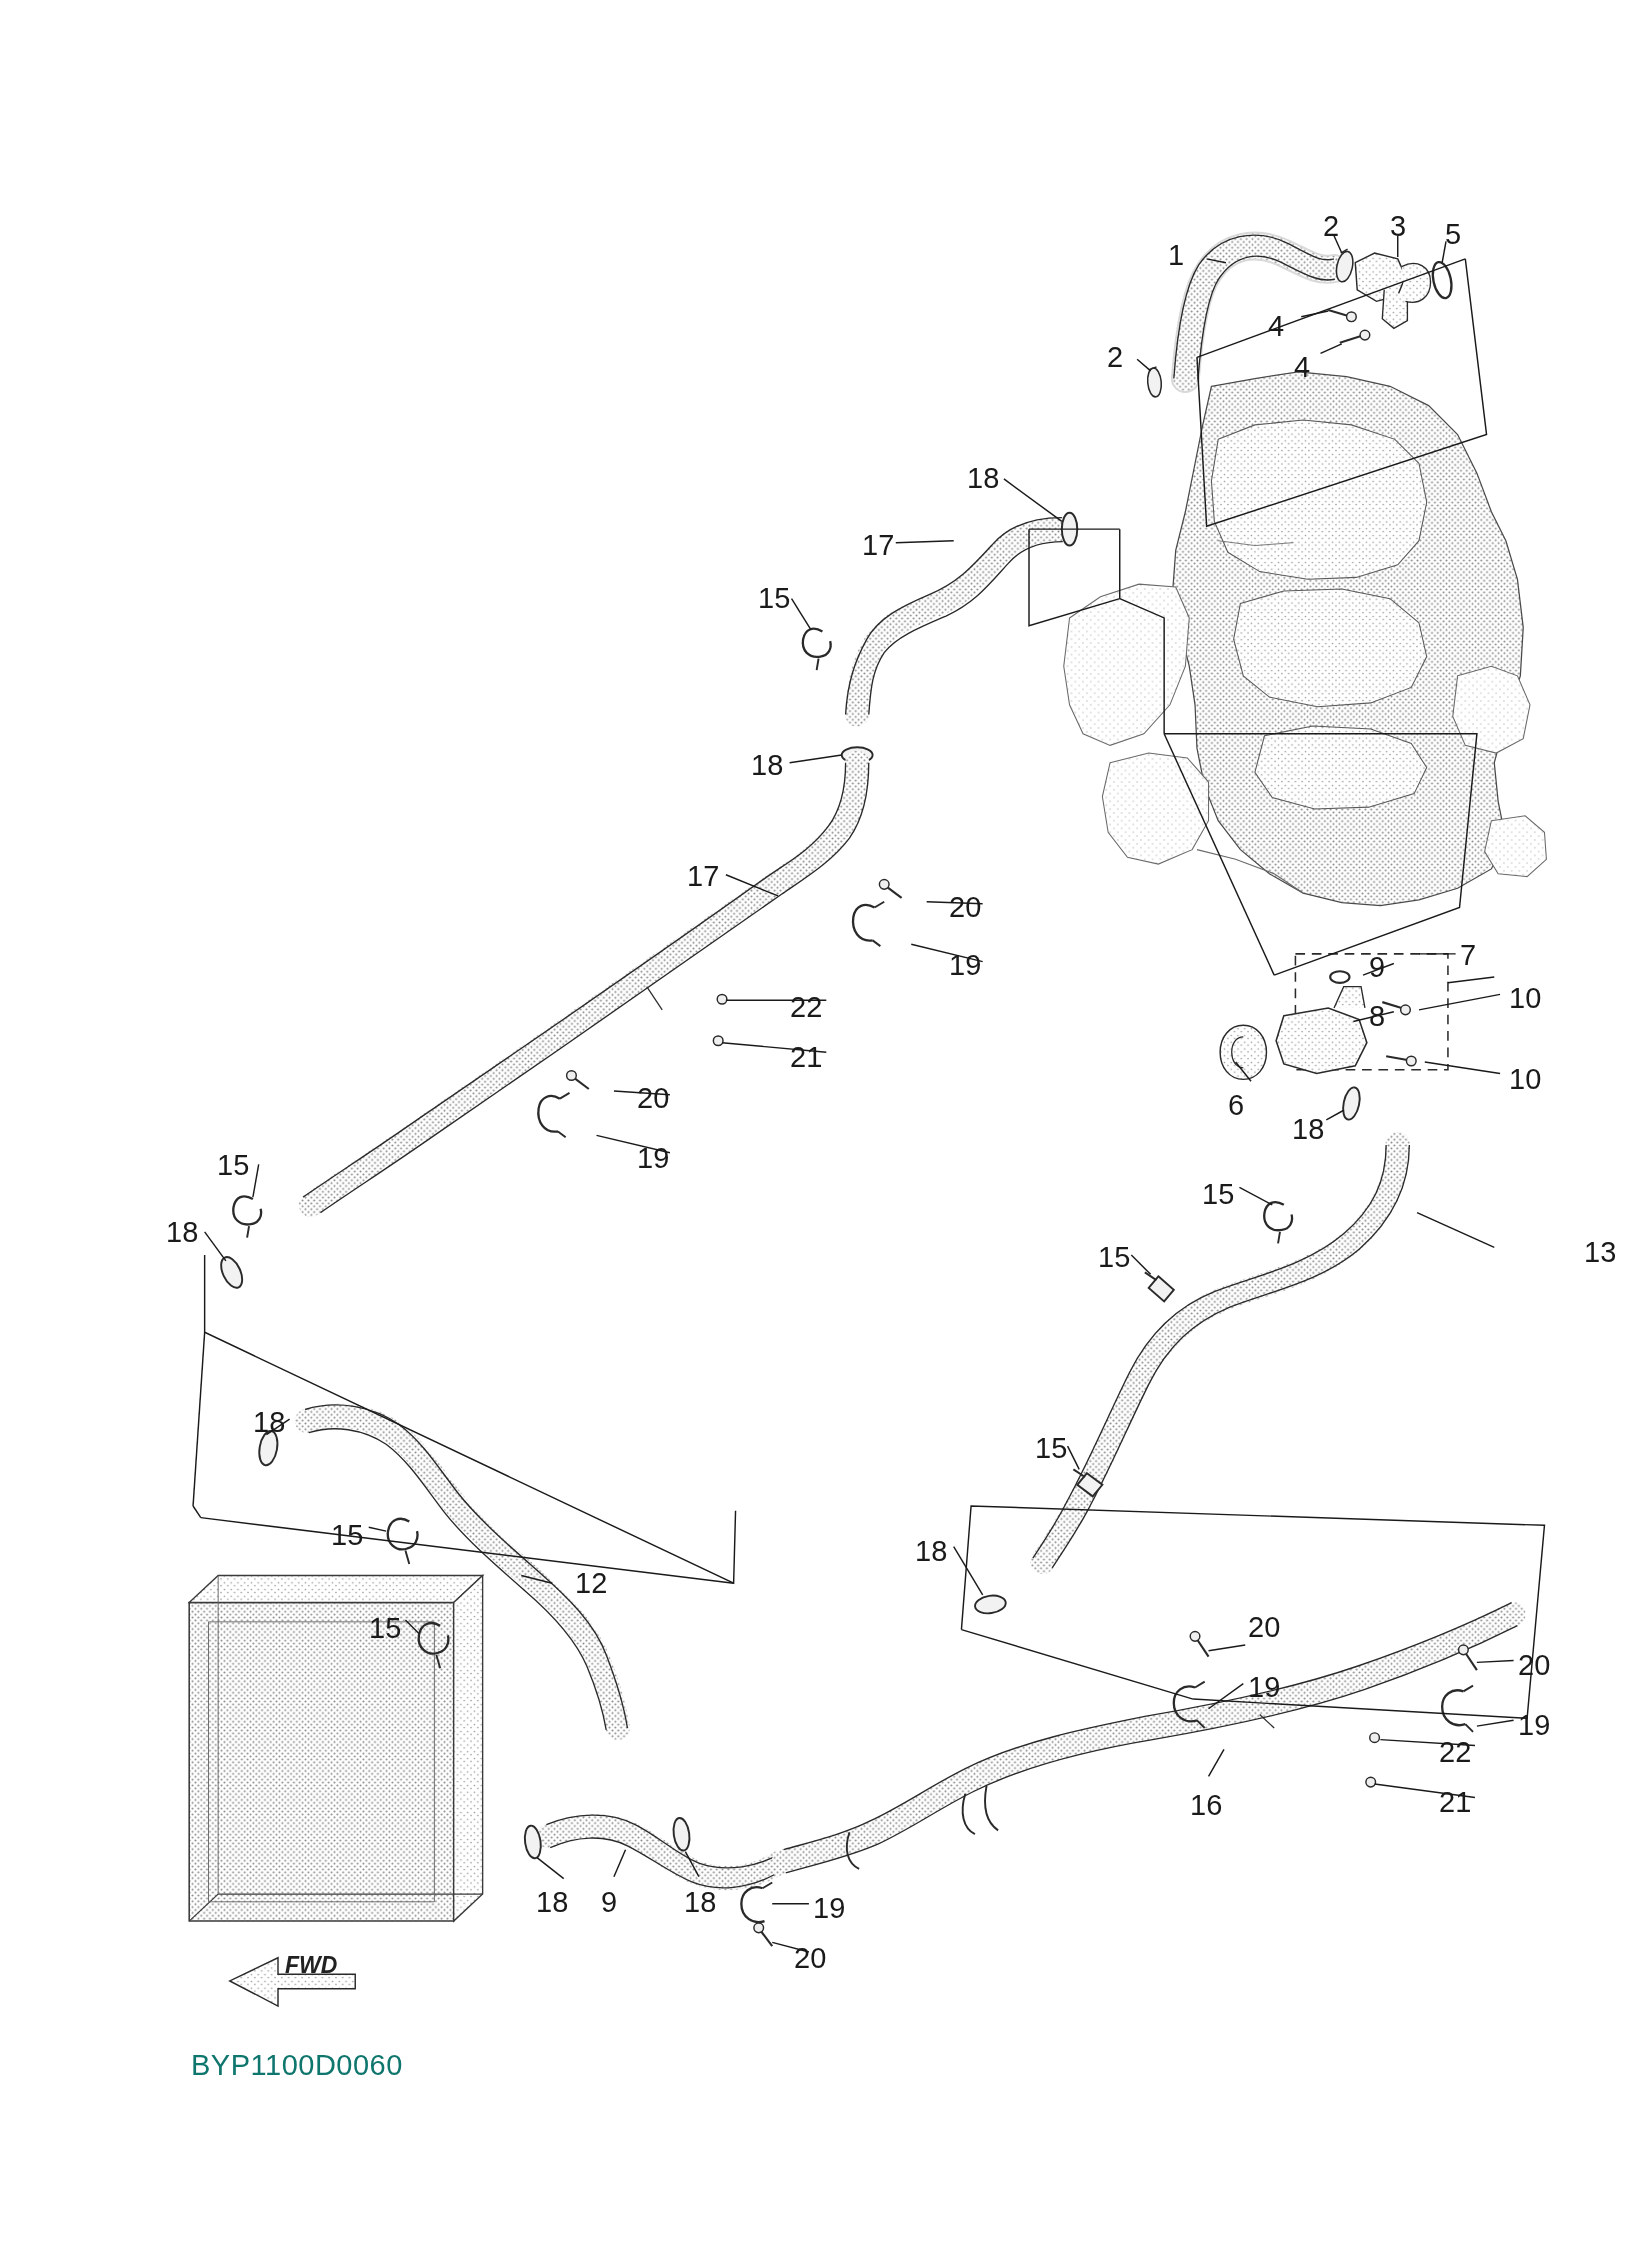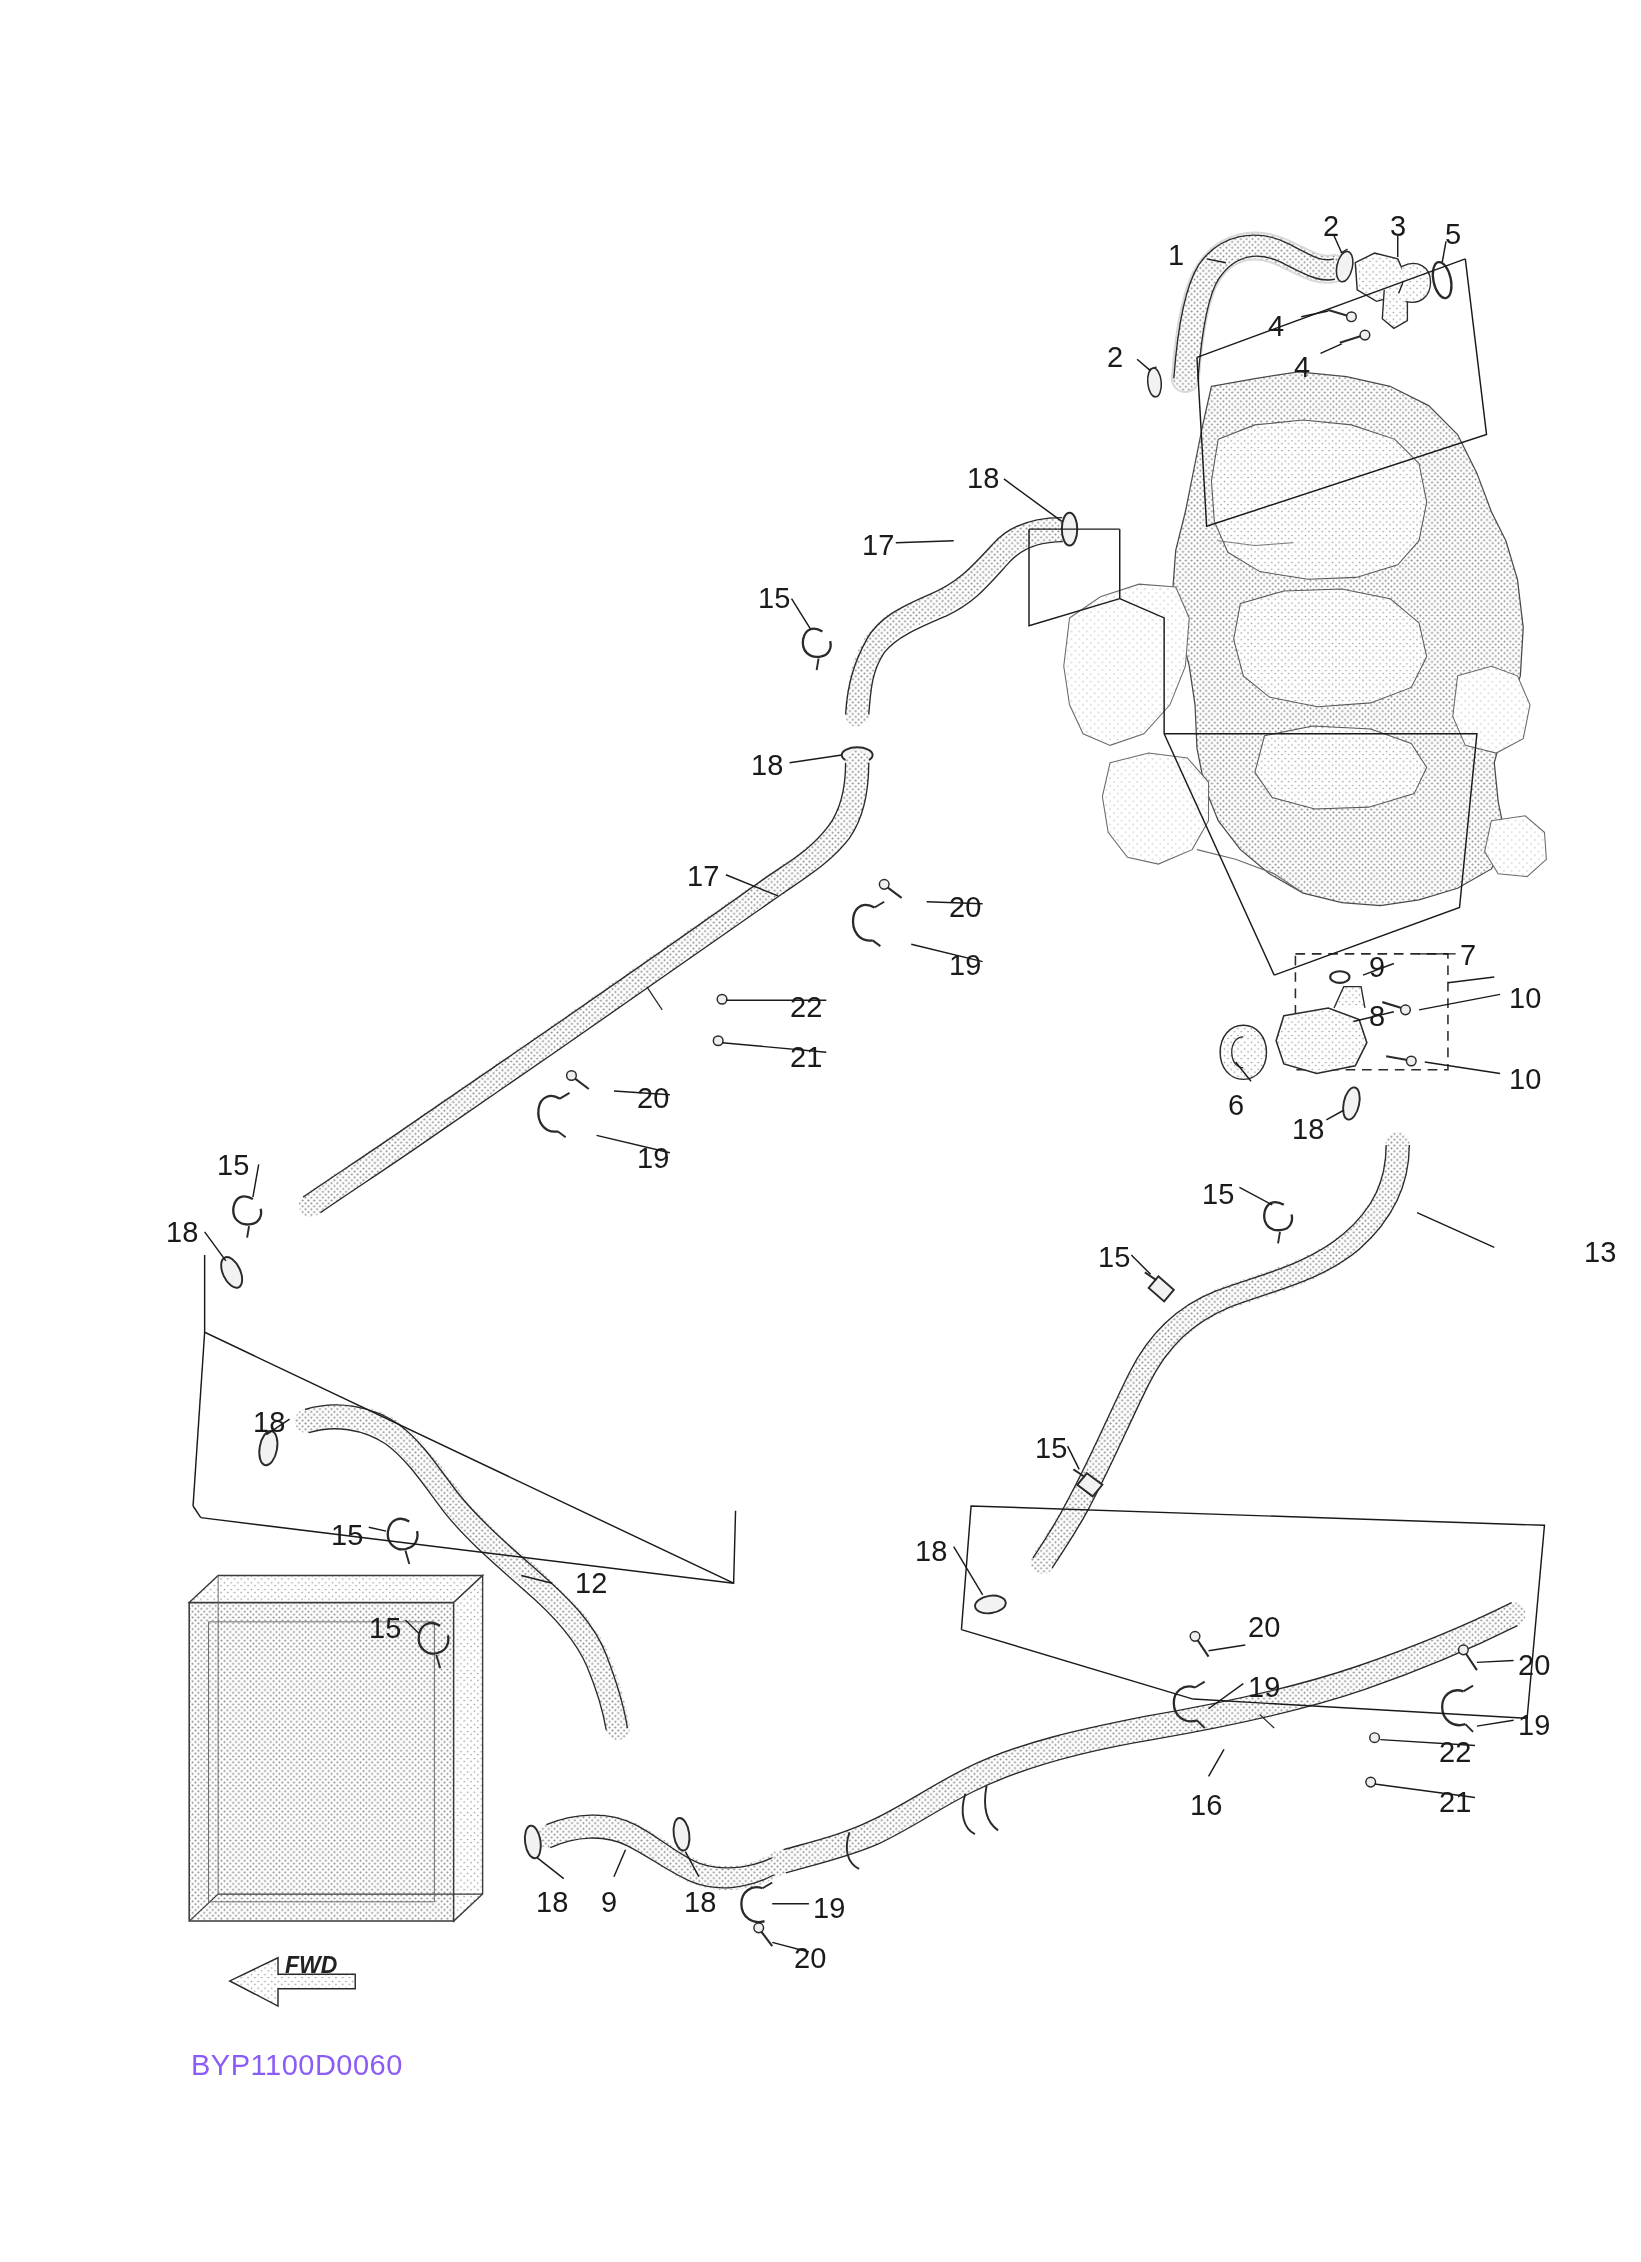--- a/index.html
+++ b/index.html
@@ -33,21 +33,21 @@
     white-space: nowrap;
     user-select: none;
   }
   #drawing-code {
     position: absolute;
     left: 191px;
     top: 2049px;
     font-family: "Liberation Sans", sans-serif;
     font-size: 29px;
     letter-spacing: 0.5px;
-    color: #8b5cf6;
+    color: #0f766e;
   }
   #fwd-label {
     position: absolute;
     left: 285px;
     top: 1952px;
     font-family: "Liberation Sans", sans-serif;
     font-size: 23px;
     font-style: italic;
     font-weight: bold;
     color: #222;

